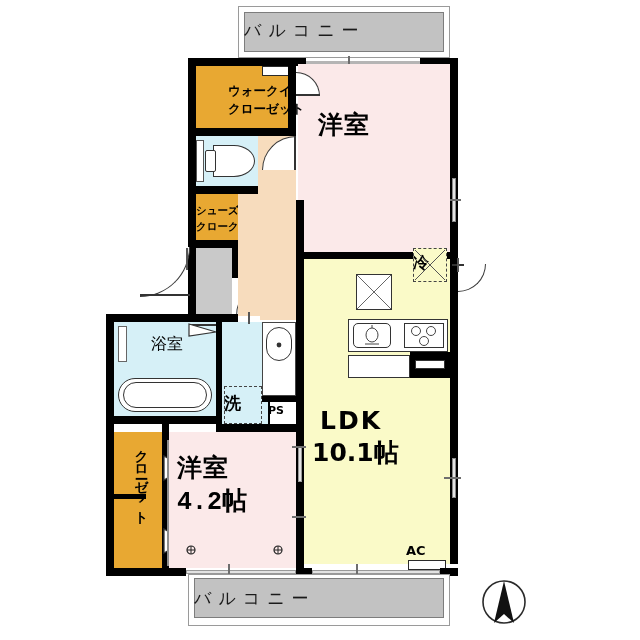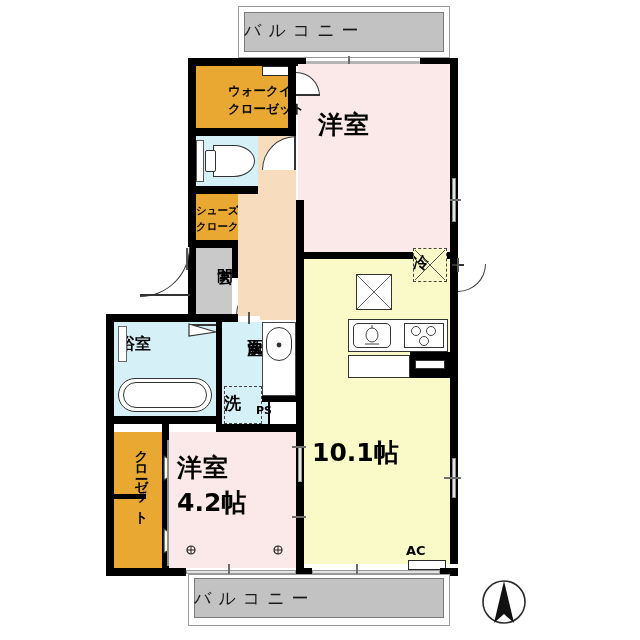--- a/index.html
+++ b/index.html
@@ -23,21 +23,21 @@
   .lgray    {background:#b5b5b5;}
 
   
   .lab{position:absolute;color:#000;line-height:1.02;text-align:left;
        white-space:pre;font-weight:700;}
   .lab-room{font-size:25px;letter-spacing:1px;}
   .lab-area{font-size:25px;}
   .lab-sm  {font-size:12.5px;font-weight:700;}
   .lab-xs  {font-size:10.5px;font-weight:700;}
   .lab-balc{font-size:17px;letter-spacing:7px;color:#1a1a1a;font-weight:500;}
-  .lab-mid {font-size:15px;font-weight:700;}
+  .lab-mid {font-size:15px;font-weight:400;padding-left:32px;}
   .vert{writing-mode:vertical-rl;text-orientation:upright;}
 
   
   .outline{border:1.6px solid #333;background:#fff;}
   .dashed {border:1.4px dashed #444;background:transparent;}
   .arcR{border:1.4px solid #3a3a3a;border-radius:0 0 100% 0;background:#fff;}
   .arcTR{border:1.4px solid #3a3a3a;border-radius:0 100% 0 0;background:#fff;}
   .arcTL{border:1.4px solid #3a3a3a;border-radius:100% 0 0 0;background:#fff;}
   svg{display:block;overflow:visible;}
   .compass{position:absolute;}
@@ -109,20 +109,21 @@
 
   <div class="abs f-hall" style="left:238px;top:194px;width:58px;height:126px;"></div>
   <div class="abs f-hall" style="left:258px;top:136px;width:38px;height:58px;"></div>
 
   <div class="abs wall" style="left:296px;top:200px;width:8px;height:120px;"></div>
 
   <div class="abs arcTL" style="left:262px;top:136px;width:34px;height:34px;border-right:none;border-bottom:none;"></div>
   <div class="abs" style="left:294px;top:136px;width:2px;height:34px;background:#333;"></div>
 
   <div class="abs f-ldk" style="left:304px;top:256px;width:146px;height:308px;"></div>
+  <div class="lab lab-room" style="left:320px;top:408px;width:120px;letter-spacing:2px;">LDK</div>
   <div class="lab lab-area" style="left:312px;top:440px;width:136px;">10.1帖</div>
 
   <div class="abs wall" style="left:296px;top:252px;width:158px;height:7px;"></div>
 
   <div class="abs dashed" style="left:413px;top:248px;width:34px;height:34px;background:#fafac8;"></div>
   <div class="lab" style="left:413px;top:255px;width:34px;font-size:16px;">冷</div>
   <svg class="abs" style="left:413px;top:248px;width:34px;height:34px;">
     <line x1="2" y1="2" x2="32" y2="32" stroke="#555" stroke-width="1"></line>
     <line x1="32" y1="2" x2="2" y2="32" stroke="#555" stroke-width="1"></line>
   </svg>
@@ -192,40 +193,40 @@
   </svg>
 
   <div class="abs dashed" style="left:224px;top:386px;width:38px;height:38px;"></div>
   <div class="lab" style="left:224px;top:395px;width:38px;font-size:17px;">洗</div>
 
   <div class="abs f-white" style="left:238px;top:316px;width:22px;height:5px;"></div>
   <div class="abs" style="left:248px;top:312px;width:2px;height:12px;background:#555;"></div>
 
   <div class="abs wall" style="left:262px;top:396px;width:42px;height:6px;"></div>
   <div class="abs f-white" style="left:268px;top:402px;width:28px;height:22px;border-left:2px solid #000;"></div>
-  <div class="lab" style="left:256px;top:405px;width:28px;font-size:11px;">PS</div>
+  <div class="lab" style="left:268px;top:405px;width:28px;font-size:11px;">PS</div>
   <div class="abs wall" style="left:296px;top:320px;width:8px;height:106px;"></div>
   <div class="abs wall" style="left:216px;top:424px;width:88px;height:8px;"></div>
 
   <div class="abs f-closet" style="left:114px;top:432px;width:48px;height:136px;"></div>
   <div class="lab lab-sm vert" style="left:126px;top:440px;width:22px;font-size:13.5px;">クローゼット</div>
   <div class="abs wall" style="left:114px;top:494px;width:32px;height:5px;"></div>
   <div class="abs wall" style="left:162px;top:424px;width:7px;height:152px;"></div>
 
   <svg class="abs" style="left:163px;top:455px;width:24px;height:26px;">
     <path d="M1,1 L22,13 L1,25 Z" fill="#fff" stroke="#333" stroke-width="1.3"></path>
   </svg>
   <svg class="abs" style="left:163px;top:528px;width:24px;height:26px;">
     <path d="M1,1 L22,13 L1,25 Z" fill="#fff" stroke="#333" stroke-width="1.3"></path>
   </svg>
   <div class="abs" style="left:167px;top:440px;width:2px;height:126px;background:#8d8d8d;"></div>
 
   <div class="abs f-room" style="left:169px;top:432px;width:135px;height:136px;"></div>
   <div class="lab lab-room" style="left:177px;top:455px;width:120px;">洋室</div>
-  <div class="lab lab-area" style="left:177px;top:490px;width:120px;">4.2帖</div>
+  <div class="lab lab-area" style="left:177px;top:490px;width:120px;font-family:Liberation Mono, monospace;">4.2帖</div>
   <svg class="abs" style="left:186px;top:545px;width:10px;height:10px;">
     <circle cx="5" cy="5" r="4" fill="none" stroke="#222" stroke-width="1.2"></circle>
     <line x1="1" y1="5" x2="9" y2="5" stroke="#222" stroke-width="1"></line>
     <line x1="5" y1="1" x2="5" y2="9" stroke="#222" stroke-width="1"></line>
   </svg>
   <svg class="abs" style="left:273px;top:545px;width:10px;height:10px;">
     <circle cx="5" cy="5" r="4" fill="none" stroke="#222" stroke-width="1.2"></circle>
     <line x1="1" y1="5" x2="9" y2="5" stroke="#222" stroke-width="1"></line>
     <line x1="5" y1="1" x2="5" y2="9" stroke="#222" stroke-width="1"></line>
   </svg>

